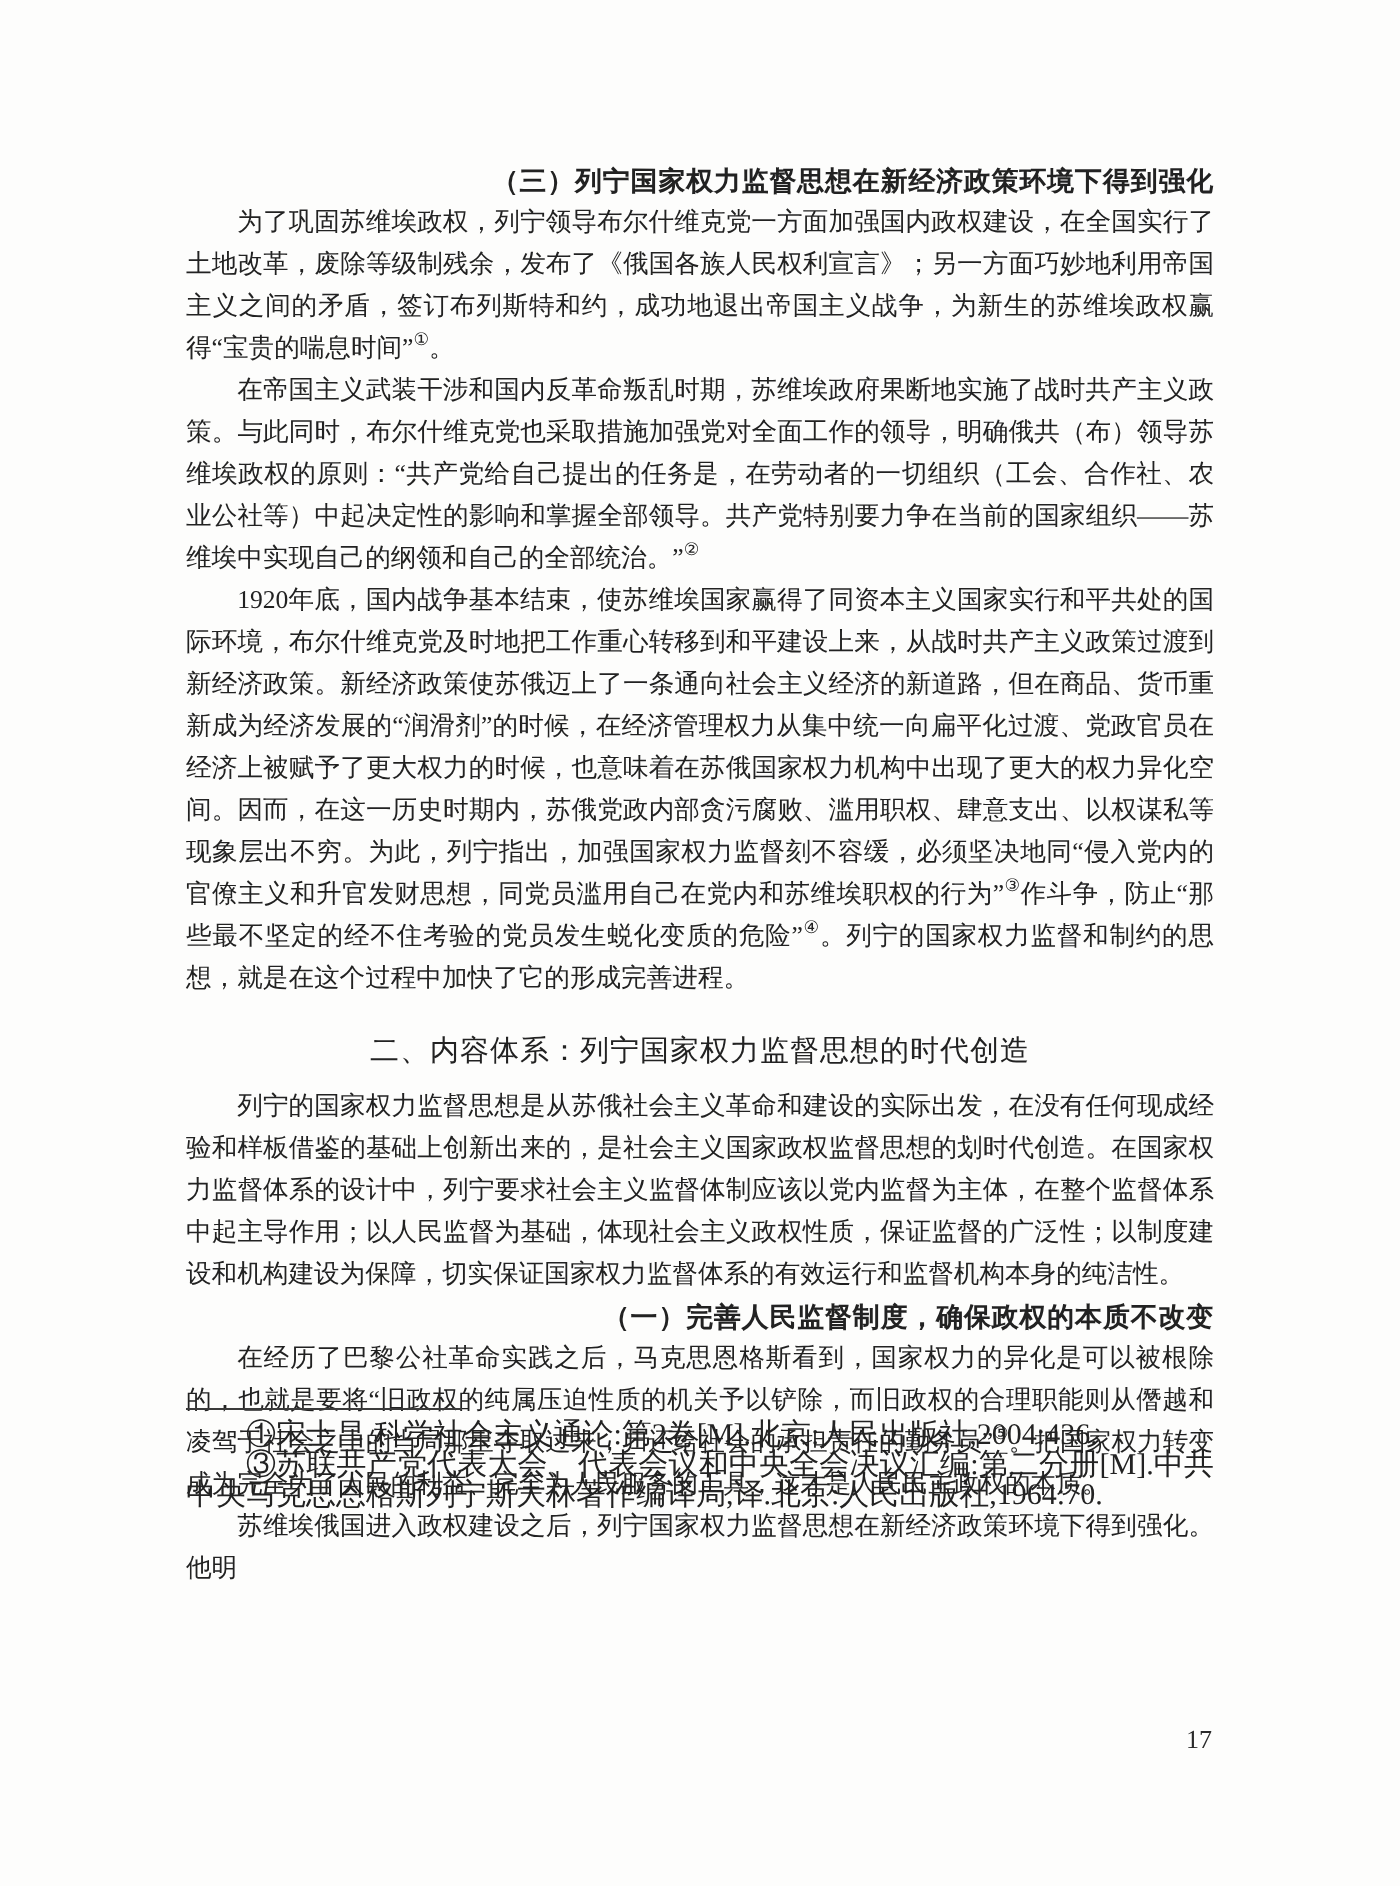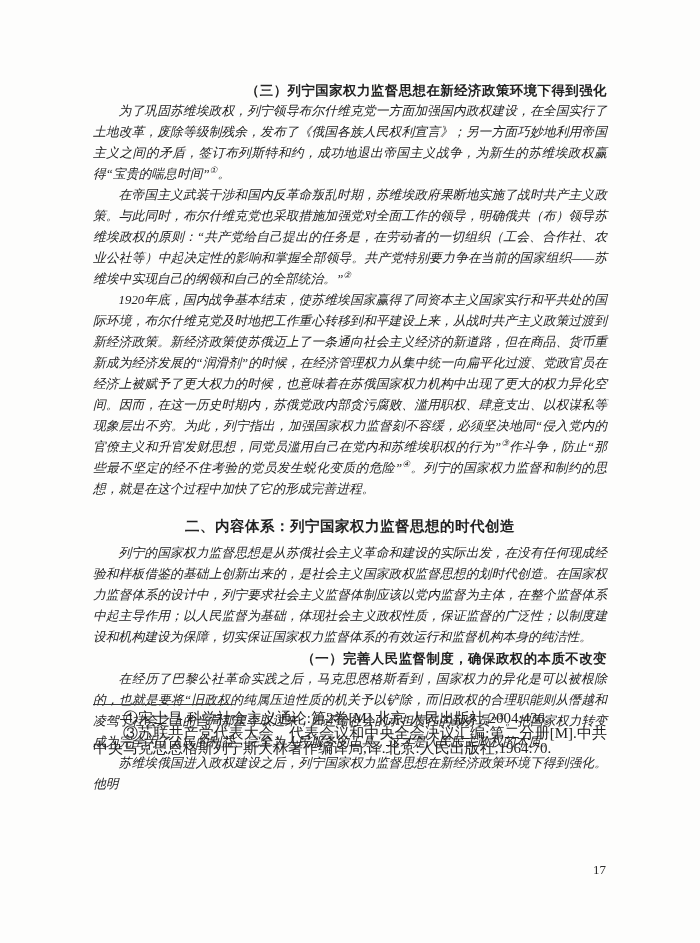--- a/index.html
+++ b/index.html
@@ -32,32 +32,31 @@
     font-weight: bold;
     font-size: 13.4px;
     line-height: 21px;
     margin: 0;
     text-indent: 2em;
     text-align: right;
     letter-spacing: 0.5px;
   }
   h2.center-heading {
     font-family: "Liberation Sans", "DejaVu Sans", sans-serif;
-    font-weight: bold;
+    font-weight: normal;
     font-size: 14.5px;
     line-height: 24px;
     text-align: center;
     margin: 14px 0 5px 0;
     text-indent: 0;
     letter-spacing: 0.5px;
   }
   p.para {
     margin: 0;
     text-indent: 2em;
-    font-style: italic;
   }
   sup {
     font-size: 0.68em;
     vertical-align: super;
     line-height: 0;
   }
   .footnotes {
     position: absolute;
     left: 93px;
     top: 704px;

